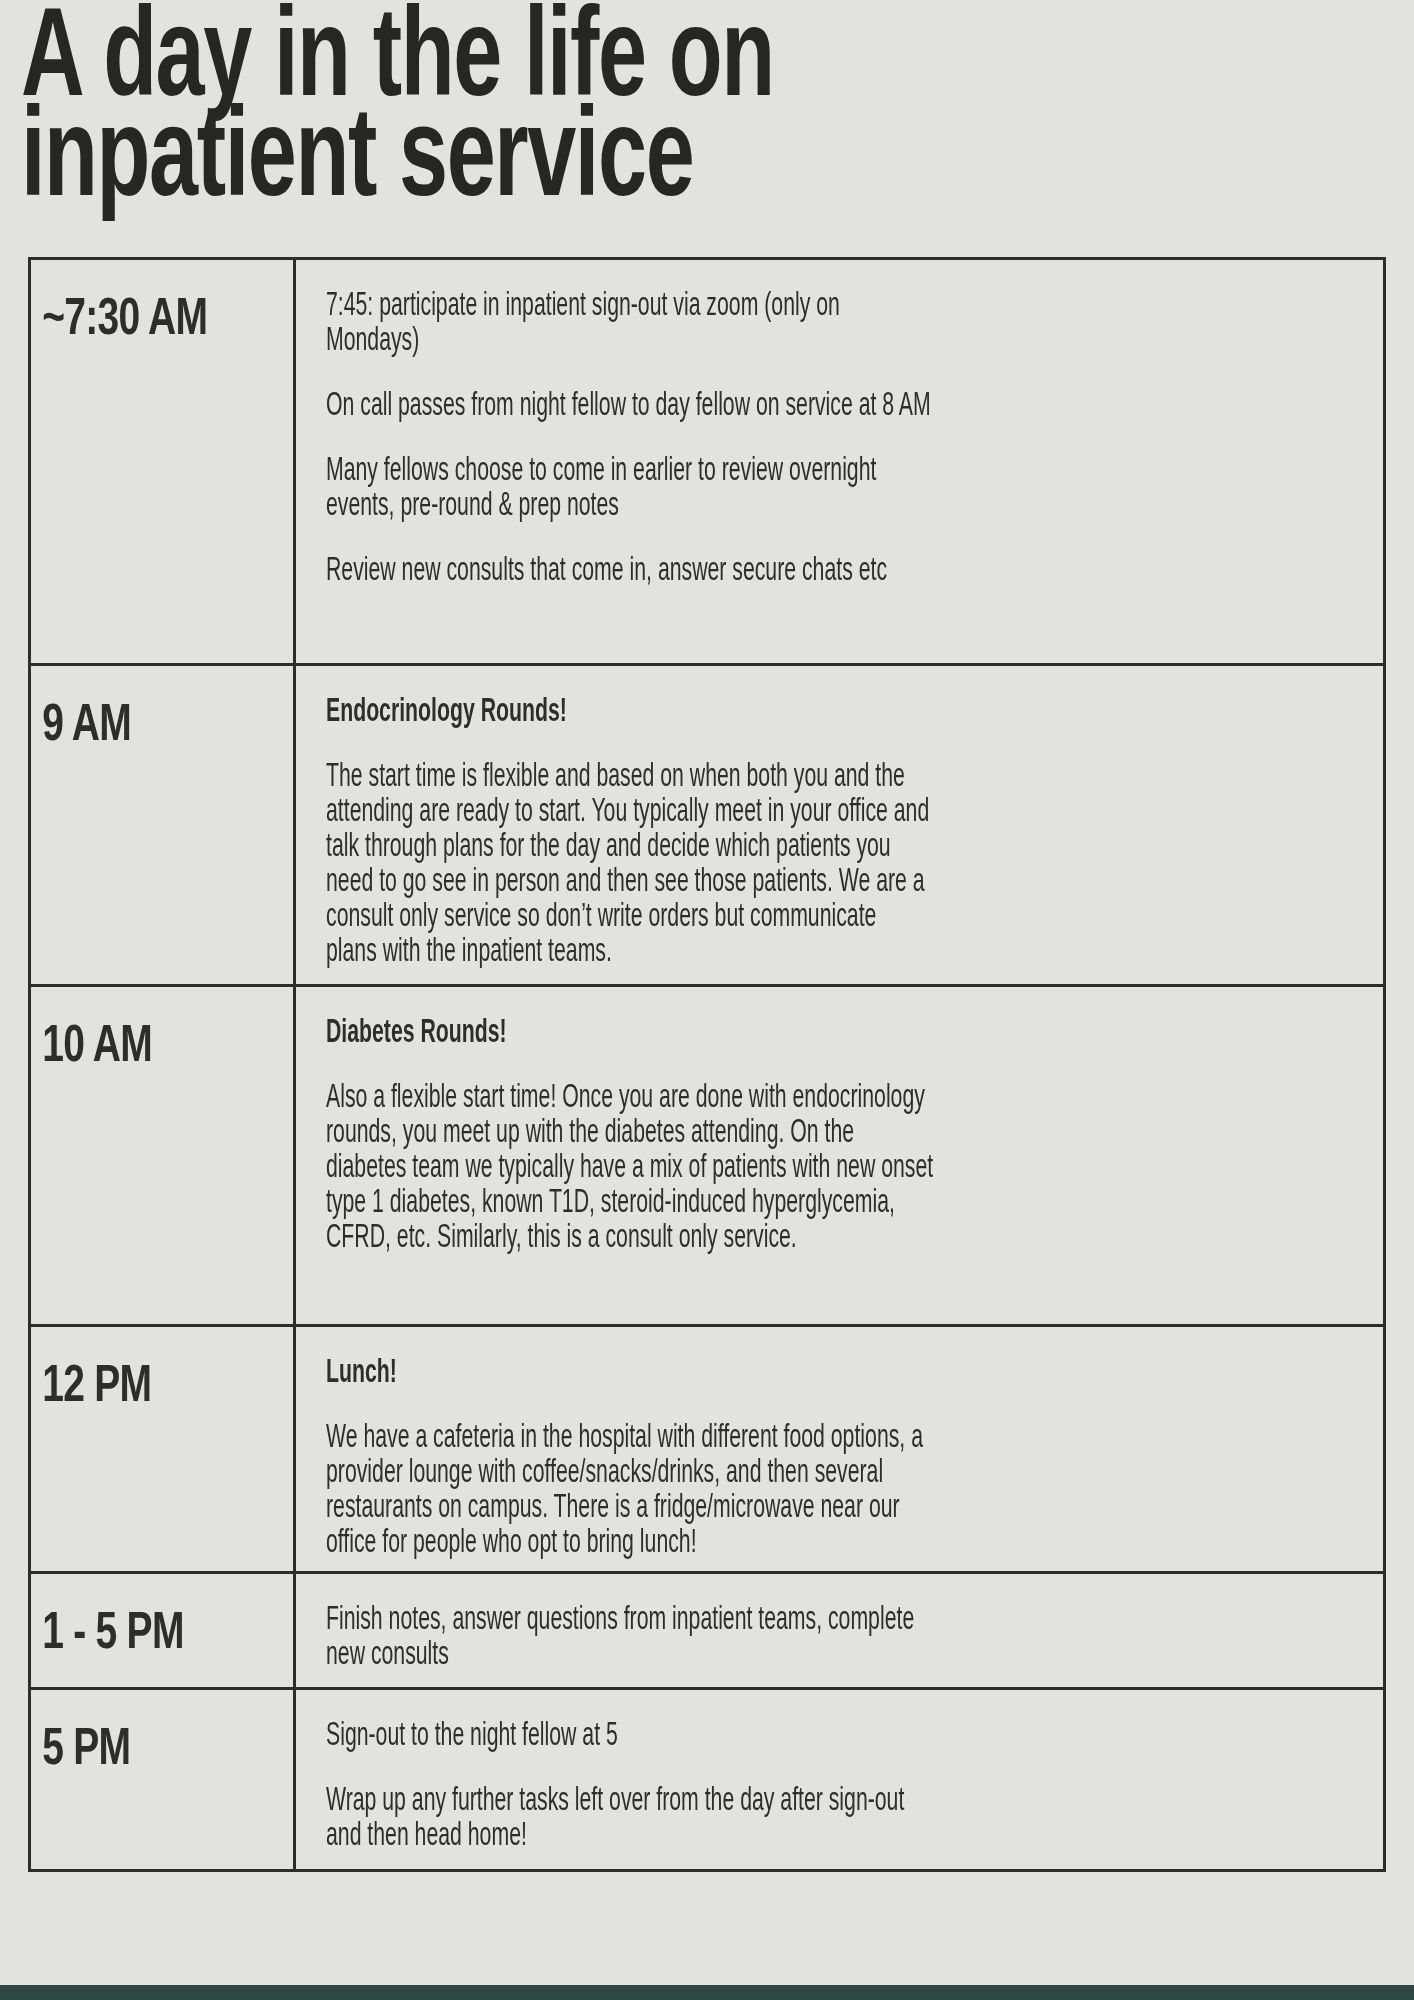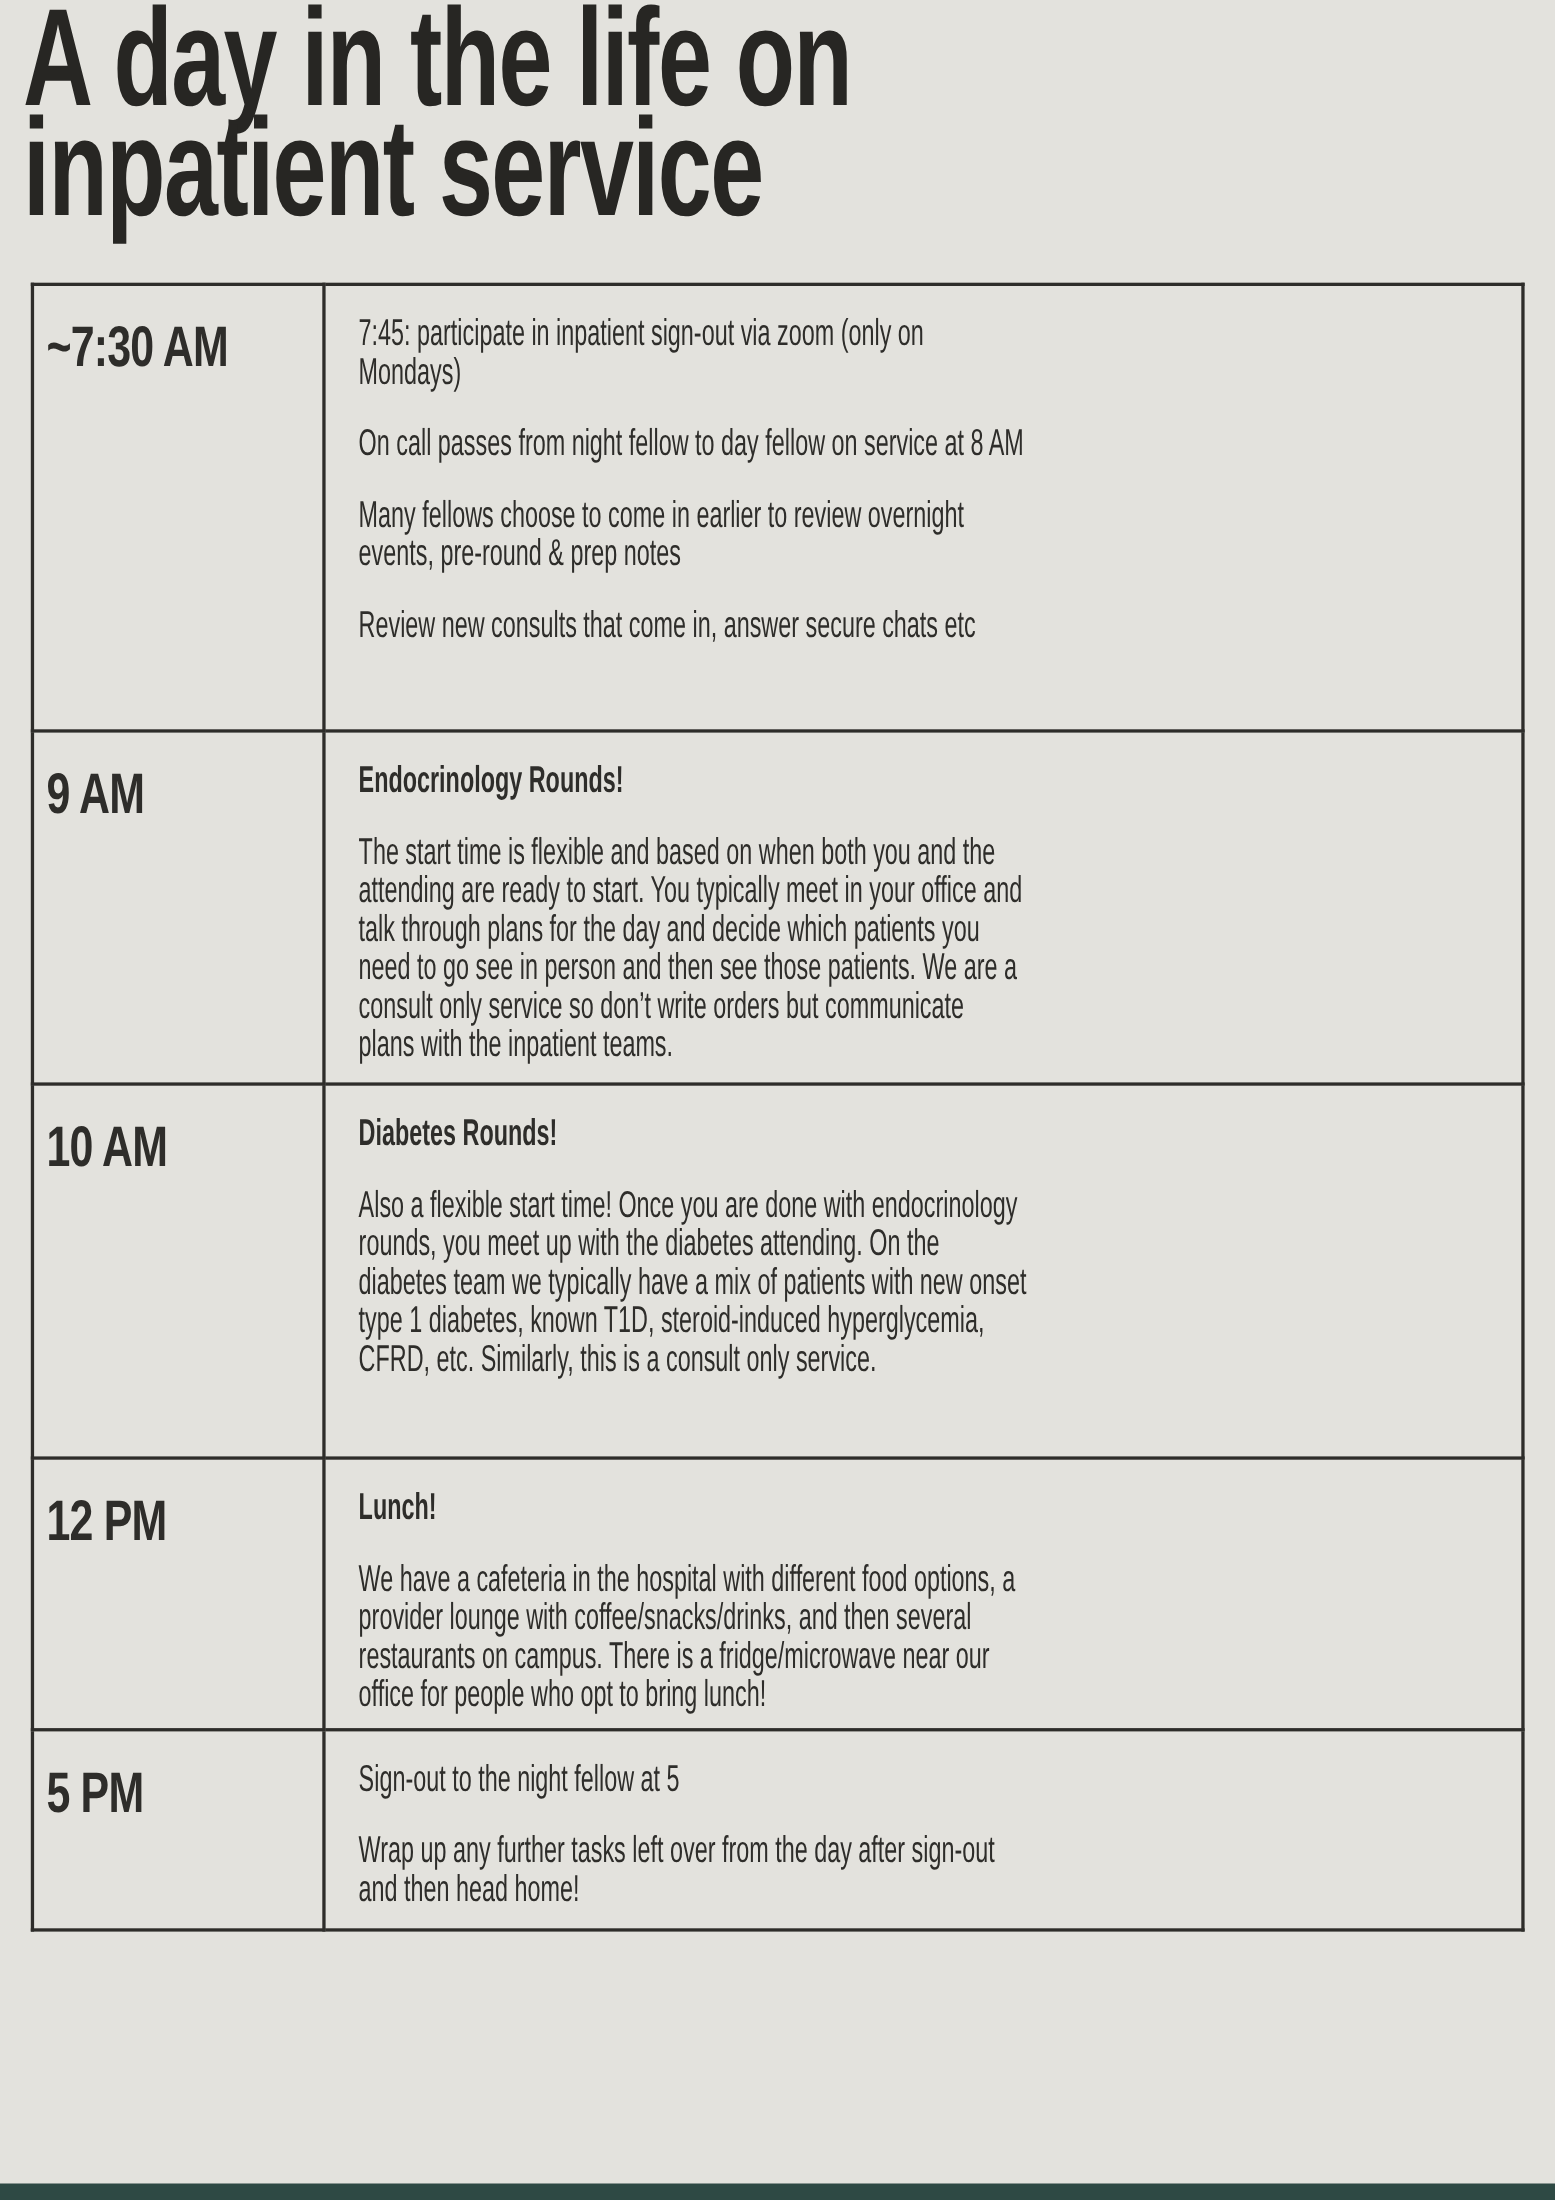--- a/index.html
+++ b/index.html
@@ -141,20 +141,31 @@
     <td class="content-cell">
       <div class="scaled">
               <p class="heading">Lunch!</p>
               <p class="para">We have a cafeteria in the hospital with different food options, a
 provider lounge with coffee/snacks/drinks, and then several
 restaurants on campus. There is a fridge/microwave near our
 office for people who opt to bring lunch!</p>
             </div>
     </td>
   </tr>
+        <tr class="row-4">
+    <td class="time-cell">
+      <div class="time">1 - 5 PM</div>
+    </td>
+    <td class="content-cell">
+      <div class="scaled">
+              <p class="para">Finish notes, answer questions from inpatient teams, complete
+new consults</p>
+            </div>
+    </td>
+  </tr>
         <tr class="row-5">
     <td class="time-cell">
       <div class="time">5 PM</div>
     </td>
     <td class="content-cell">
       <div class="scaled">
               <p class="para">Sign-out to the night fellow at 5</p>
               <p class="para">Wrap up any further tasks left over from the day after sign-out
 and then head home!</p>
             </div>

